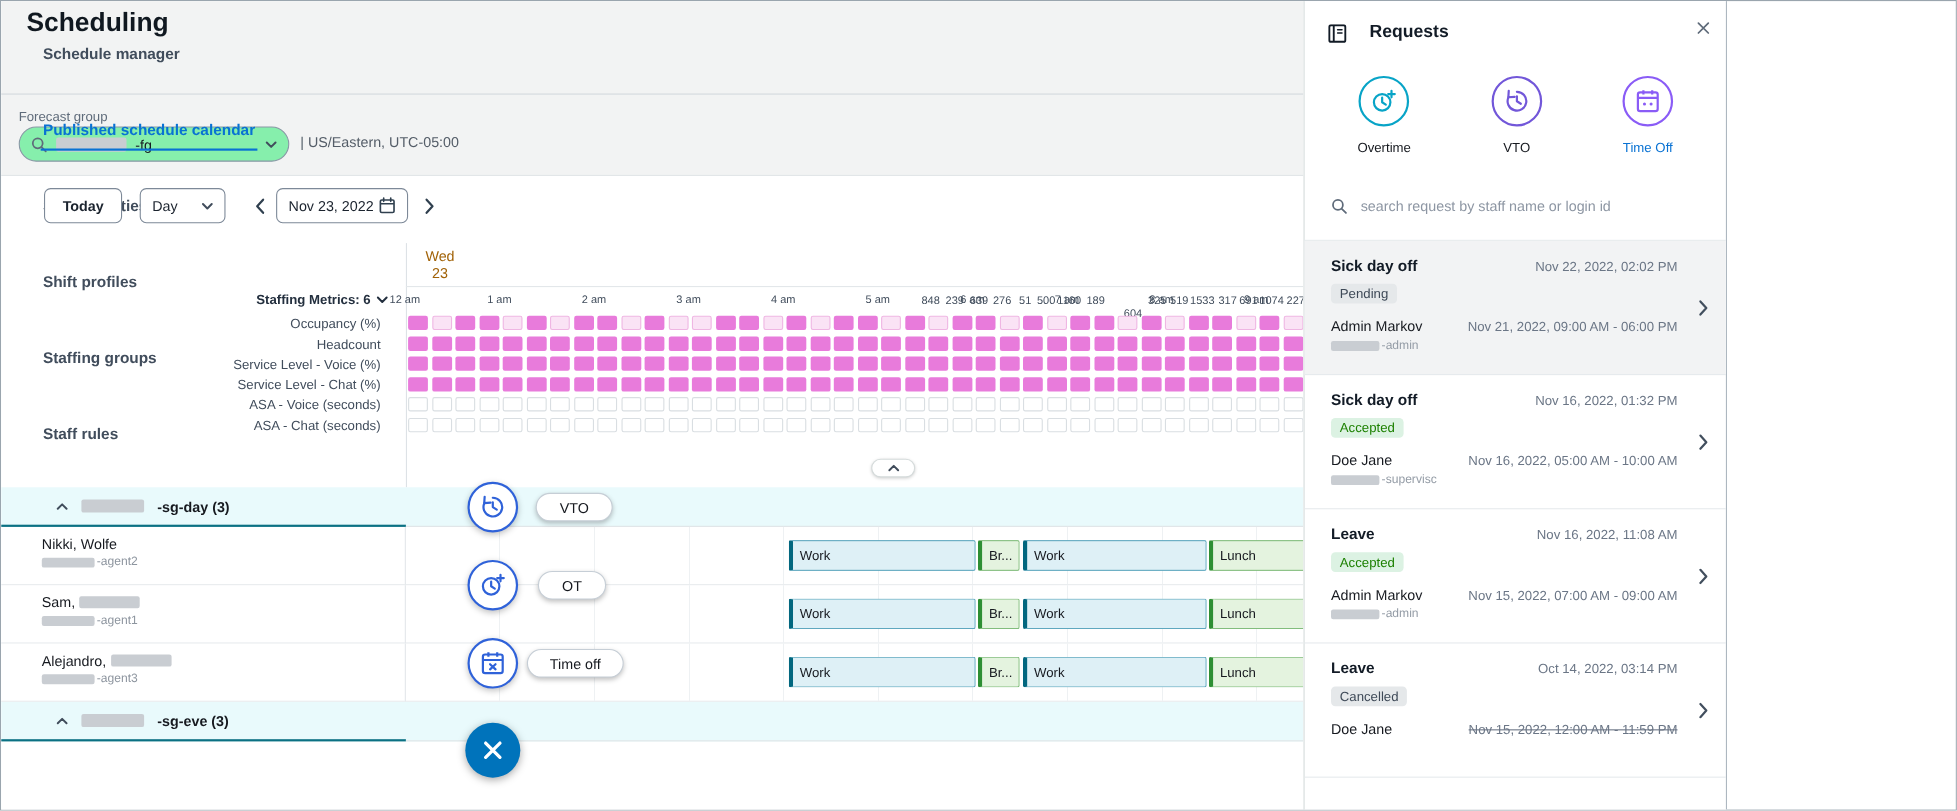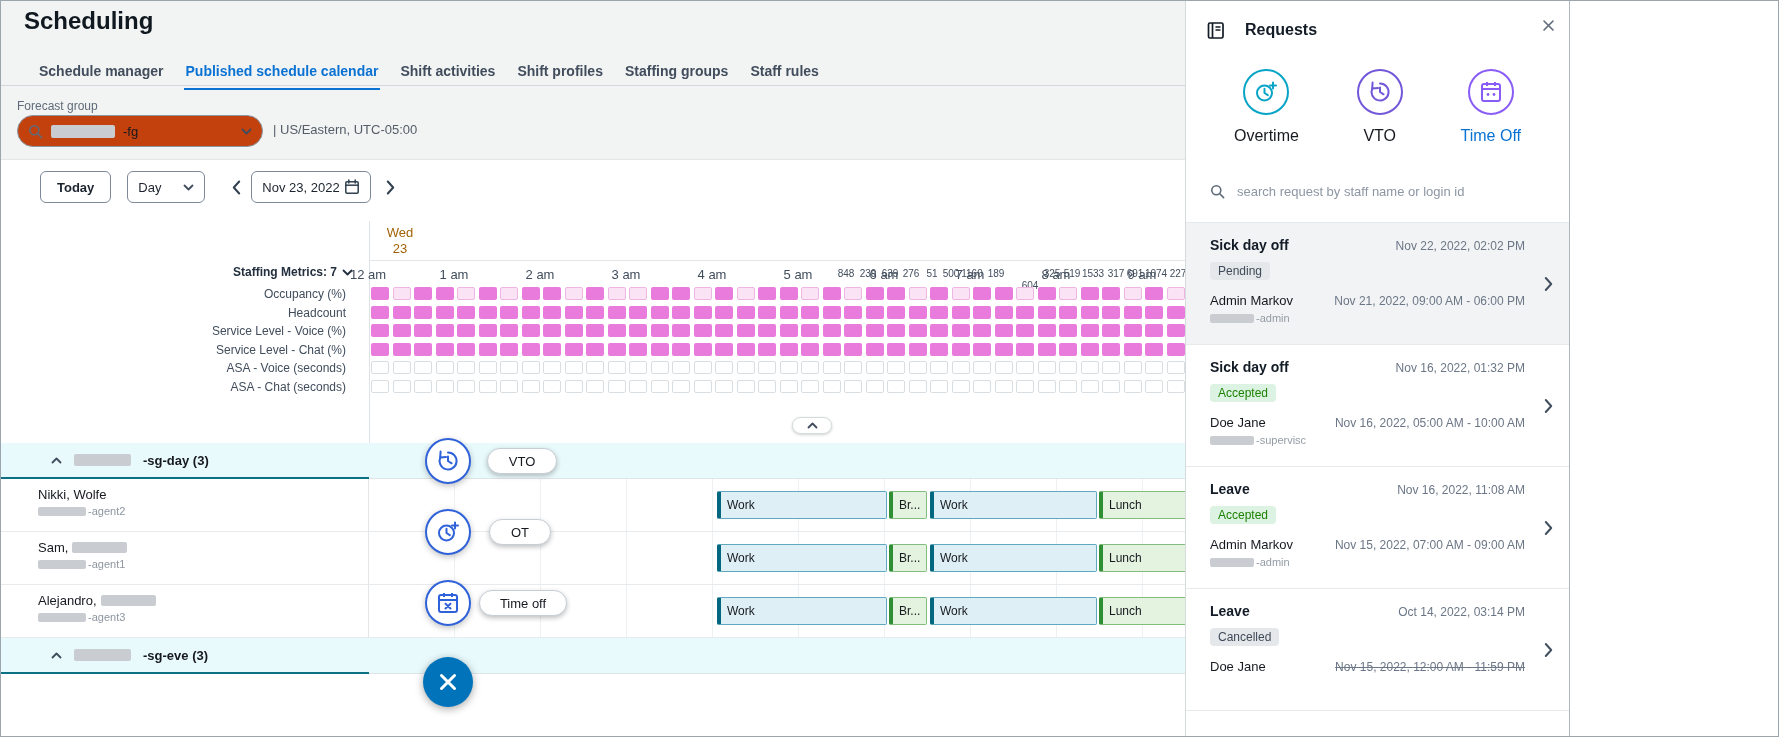--- a/index.html
+++ b/index.html
@@ -5,43 +5,43 @@
   html,body{margin:0;padding:0;background:#fff;}
   body{font-family:"Liberation Sans","DejaVu Sans",sans-serif;color:#16191f;}
   .app{position:relative;width:1779px;height:737px;border:1px solid #9aa5ae;box-sizing:border-box;overflow:hidden;background:#fff;}
   button{font-family:inherit;}
   .redact{display:inline-block;background:#c9cdd2;border-radius:2px;width:56px;height:12px;vertical-align:middle;}
 
   
   .main{position:absolute;left:0;top:0;width:1184px;height:737px;overflow:hidden;background:#fff;}
   .hdr{position:absolute;left:0;top:0;width:100%;height:159px;background:#f2f3f3;border-bottom:1px solid #e2e6e8;box-sizing:border-box;}
   .hdr h1{position:absolute;left:23px;top:6px;margin:0;font-size:24px;font-weight:700;color:#101820;}
-  .tabs{position:absolute;left:36px;top:53px;display:flex;gap:18px;z-index:2;}
+  .tabs{position:absolute;left:36px;top:31px;display:flex;gap:33px;z-index:2;flex-direction:column;}
   .tab{height:36px;display:flex;align-items:center;background:none;border:none;border-bottom:2px solid transparent;box-sizing:border-box;padding:0 2px;font-size:14px;font-weight:700;color:#414d5c;cursor:pointer;}
   .tab.active{color:#0972d3;border-bottom-color:#0972d3;}
   .tabs-line{position:absolute;left:0;top:84px;width:100%;height:1px;background:#d3d9de;}
   .fg-label{position:absolute;left:16px;top:98px;font-size:12px;color:#5f6b7a;}
-  .fg-select{position:absolute;left:16px;top:114px;width:246px;height:32px;background:#c2410c;border:1px solid #8a98a6;border-radius:16px;display:flex;align-items:center;gap:8px;padding:0 10px;box-sizing:border-box;cursor:pointer;}
+  .fg-select{position:absolute;left:16px;top:114px;width:246px;height:32px;background:#86efac;border:1px solid #8a98a6;border-radius:16px;display:flex;align-items:center;gap:8px;padding:0 10px;box-sizing:border-box;cursor:pointer;}
   .fg-select .chev{margin-left:auto;display:flex;}
   .fg-suffix{font-size:13px;color:#16191f;}
   .tz{position:absolute;left:272px;top:121px;font-size:13px;color:#545d68;}
   .ic{display:inline-flex;align-items:center;}
 
   .toolbar{position:absolute;left:39px;top:170px;height:32px;display:flex;align-items:center;z-index:2;}
   .btn{height:32px;padding:0 16px;border:1px solid #7d8998;border-radius:6px;background:#fff;font-size:13px;font-weight:700;color:#1b232e;cursor:pointer;}
   .select{height:32px;width:78px;margin-left:16px;border:1px solid #7d8998;border-radius:6px;background:#fff;display:flex;align-items:center;justify-content:space-between;padding:0 10px;box-sizing:border-box;font-size:13px;color:#1b232e;cursor:pointer;}
   .navbtn{width:26px;height:32px;margin-left:18px;background:none;border:none;display:flex;align-items:center;justify-content:center;cursor:pointer;padding:0;}
   .navbtn.next{margin-left:6px;}
   .datebox{height:32px;width:120px;margin-left:2px;border:1px solid #7d8998;border-radius:6px;background:#fff;display:flex;align-items:center;justify-content:space-between;padding:0 10px;box-sizing:border-box;font-size:13px;color:#1b232e;cursor:pointer;}
 
   .vline{position:absolute;left:368px;top:220px;width:1px;height:222px;background:#dde2e6;}
   .day-sep{position:absolute;left:368px;top:259px;width:816px;height:1px;background:#e3e7ea;}
   .day-header{position:absolute;left:367px;top:224px;width:64px;text-align:center;font-size:13px;color:#a16207;line-height:16px;}
   .sm-label{position:absolute;left:0;top:264px;width:352px;display:flex;justify-content:flex-end;align-items:center;gap:5px;font-size:12px;font-weight:700;color:#232f3e;cursor:pointer;}
-  .hour{position:absolute;top:266px;transform:translateX(-50%);font-size:13px;color:#414d5c;white-space:nowrap;}
+  .hour{position:absolute;top:266px;transform:translateX(-50%);font-size:10px;color:#414d5c;white-space:nowrap;}
   .mval{position:absolute;top:267px;transform:translateX(-50%);font-size:10px;color:#414d5c;white-space:nowrap;}
   .mlabel{position:absolute;left:0;width:345px;text-align:right;font-size:12px;color:#414d5c;height:14px;line-height:14px;}
   .mcells{position:absolute;left:370px;display:flex;}
   .cellu{width:18px;height:13px;border-radius:2px;margin-right:3.5px;box-sizing:border-box;}
   .cellu.solid{background:#e87bdb;}
   .cellu.pale{background:#fae3f5;border:1px solid #efb6e3;}
   .cellu.empty{background:#fff;border:1px solid #d9dee2;}
   .collapse{position:absolute;left:791px;top:416px;width:40px;height:17px;border-radius:9px;border:1px solid #d5dbdb;background:#fff;box-shadow:0 1px 3px rgba(0,0,0,.18);display:flex;align-items:center;justify-content:center;cursor:pointer;padding:0;z-index:3;}
 
   .rows{position:absolute;left:0;top:442px;width:1184px;}
@@ -64,21 +64,21 @@
   .fab-close{position:absolute;left:422px;top:656px;width:50px;height:50px;border-radius:50%;background:#0073bb;border:none;box-shadow:0 2px 8px rgba(0,0,0,.35);display:flex;align-items:center;justify-content:center;cursor:pointer;z-index:6;}
 
   
   .panel{position:absolute;left:1184px;top:0;width:385px;height:737px;background:#fff;border-left:1px solid #d5dbdb;border-right:1px solid #adb7c0;box-sizing:border-box;}
   .p-hdr{display:flex;align-items:center;gap:20px;padding:20px 20px 0 20px;}
   .p-title{font-size:16px;font-weight:700;color:#121b26;}
   .p-close{position:absolute;right:8px;top:12px;background:none;border:none;cursor:pointer;padding:6px;display:flex;}
   .types{display:flex;justify-content:space-between;padding:0 48px;margin-top:30px;}
   .type{display:flex;flex-direction:column;align-items:center;cursor:pointer;background:none;border:none;padding:0;}
   .type-circle{width:42px;height:42px;border-radius:50%;border:2px solid;display:flex;align-items:center;justify-content:center;background:#fff;}
-  .type-label{margin-top:12px;font-size:16px;color:#16191f;}
+  .type-label{margin-top:12px;font-size:12px;color:#16191f;}
   .type-label.sel{color:#0972d3;}
   .p-search{display:flex;align-items:center;gap:10px;margin:38px 24px 0 24px;}
   .p-search input{border:none;outline:none;flex:1;font-size:13px;color:#16191f;font-family:inherit;background:transparent;}
   .p-search input::placeholder{color:#8d96a3;}
   .p-div{height:1px;background:#e6eaed;margin-top:22px;}
   .req{position:relative;height:122px;box-sizing:border-box;padding:14px 44px 0 24px;border-bottom:1px solid #e6eaed;cursor:pointer;}
   .req.hl{background:#f2f3f4;}
   .req-r1{display:flex;justify-content:space-between;align-items:baseline;}
   .req-title{font-size:14px;font-weight:700;color:#121b26;}
   .req-time{font-size:12px;color:#6b7686;}
@@ -163,21 +163,21 @@
         </button>
     </div>
 
     <div class="vline"></div>
     <div class="day-sep"></div>
     <div class="day-header">
       <div>Wed</div>
       <div>23</div>
     </div>
     <div class="sm-label">
-      <span>Staffing Metrics: 7</span>
+      <span>Staffing Metrics: 6</span>
       <span class="ic">
           <svg width="11" height="7" viewBox="0 0 11 7">
             <path d="M1.5 1.5 5.5 5.5 9.5 1.5" fill="none" stroke="#232f3e" stroke-width="1.8" stroke-linecap="round" stroke-linejoin="round"></path>
           </svg>
         </span>
     </div>
     <div id="hours">
         <span class="hour" style="left: 367px;">12 am</span>
         <span class="hour" style="left: 453px;">1 am</span>
         <span class="hour" style="left: 539px;">2 am</span>

